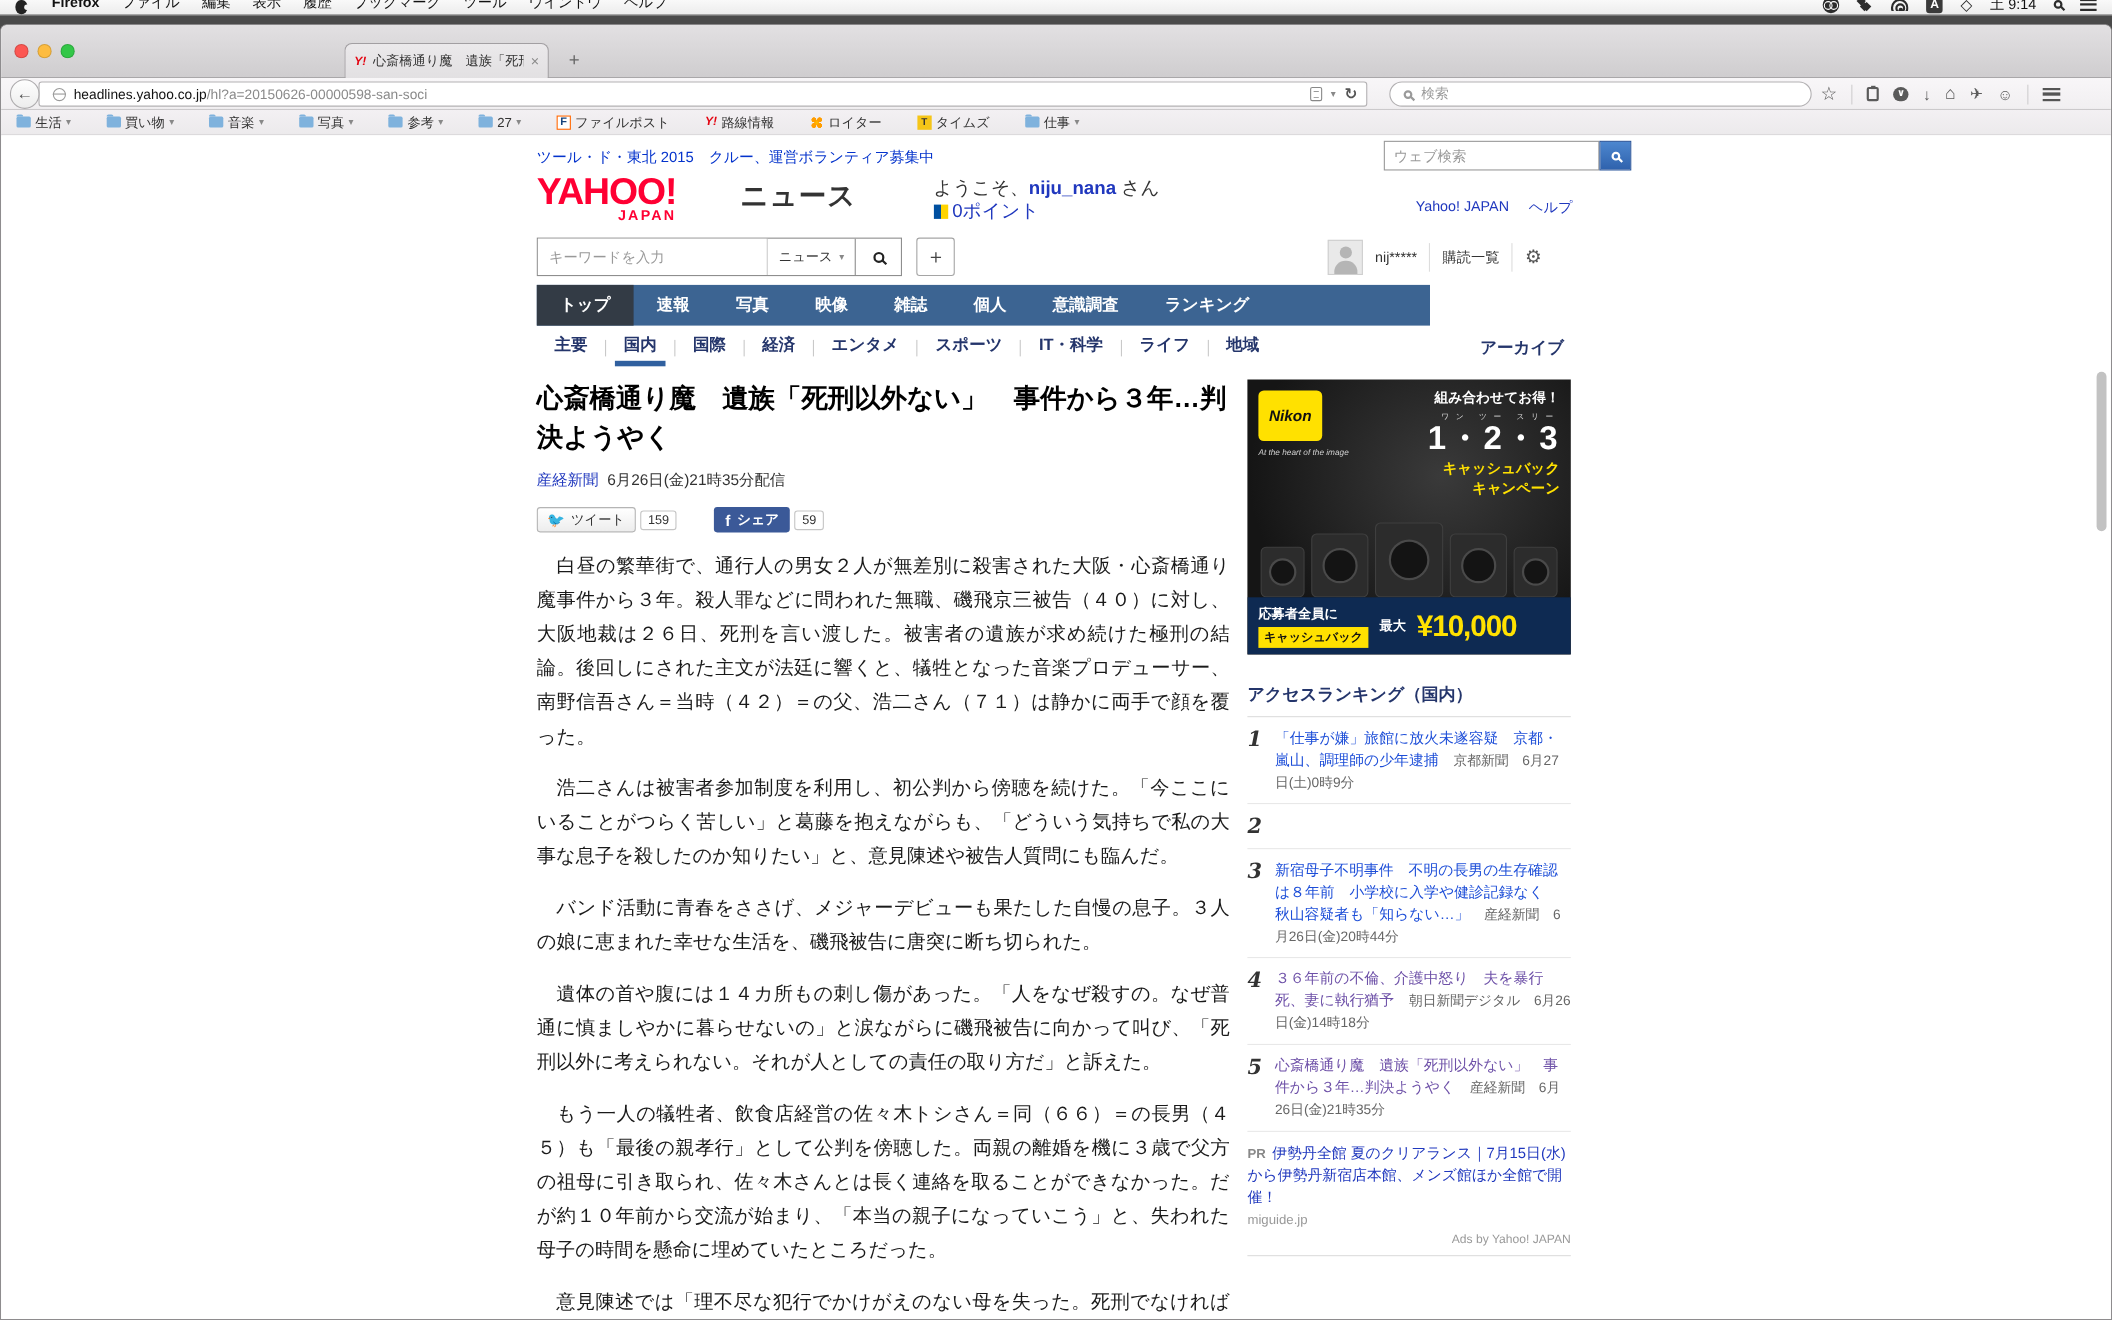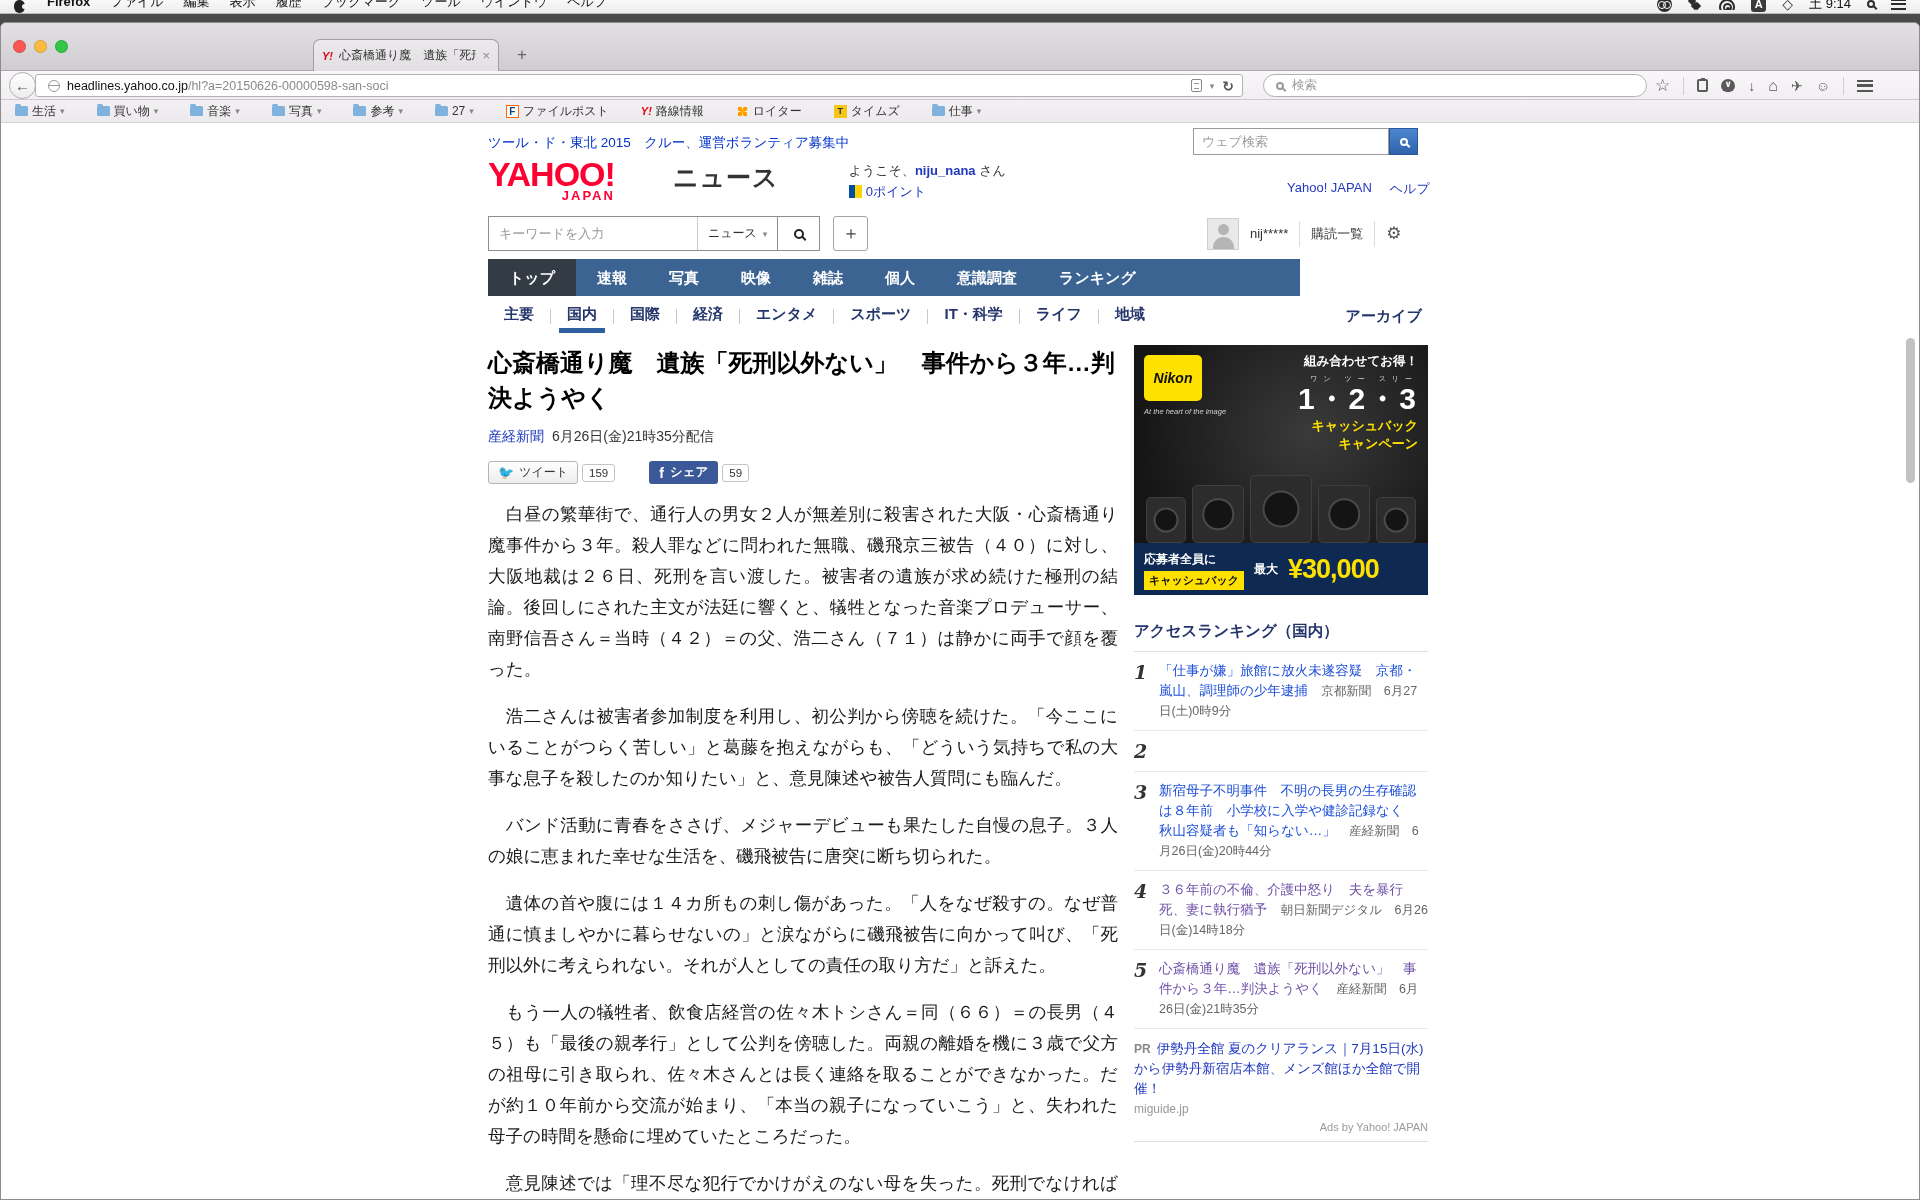--- a/index.html
+++ b/index.html
@@ -114,33 +114,33 @@
                radial-gradient(circle at 50% 50%,#ffb400 2px,transparent 2.5px); }
   .bm-tz { width:13px; height:13px; background:#f5c518; color:#333; font-weight:bold;
     font-size:9px; text-align:center; line-height:13px; }
 
   
   .viewport { position:absolute; left:0; top:100px; width:100%; height:1077px;
     background:#fff; overflow:hidden; }
   .visited .rk-link, .visited.rk-link { color:#6e51a8; }
 
   .promo { position:absolute; left:487px; top:11px; font-size:13.5px; color:#0433cc; }
-  .websearch { position:absolute; left:1192px; top:5px; display:flex; }
+  .websearch { position:absolute; left:1257px; top:5px; display:flex; }
   .websearch input { width:196px; height:27px; border:1px solid #9a9a9a; padding:0 8px;
     font-size:13px; font-family:inherit; color:#333; }
   .websearch input::placeholder { color:#999; }
   .ws-btn { width:29px; height:27px; background:linear-gradient(#4d87cf,#2f62ad);
     border:1px solid #2a569b; display:flex; align-items:center; justify-content:center; color:#fff; }
 
   .yj-header { position:absolute; left:487px; top:34px; display:flex; align-items:flex-start;gap:48px; }
   .yj-logo { color:#ff0033; font-weight:bold; letter-spacing:-1px; line-height:1;
     font-size:34px; position:relative; }
   .yj-logo .japan { display:block; text-align:right; font-size:13px; letter-spacing:2px; margin-top:-2px; }
   .yj-service { font-size:25px; font-weight:bold; color:#333; margin:4px 0 0 10px; letter-spacing:1px; }
-  .welcome { margin-left:22px; font-size:13px; color:#333; line-height:21px; margin-top:3px; }
+  .welcome { margin-left:22px; font-size:17px; color:#333; line-height:21px; margin-top:3px; }
   .welcome .uname { color:#2038be; font-weight:bold; }
   .tpoint { display:inline-block; width:13px; height:13px; vertical-align:-2px; margin-right:4px;
     background:linear-gradient(90deg,#0050a0 0 50%,#ffd400 50% 100%); }
   .points { color:#2038be; }
   .hdr-links { position:absolute; left:1286px; top:57px; font-size:13px; display:flex; gap:18px; }
   .hdr-links span { color:#2038be; }
 
   .searchrow { position:absolute; left:487px; top:93px; display:flex; align-items:center; }
   .kw-group { display:flex; align-items:stretch; border:1px solid #8e8e8e; height:35px; background:#fff; }
   .kw-group input { border:none; outline:none; width:208px; padding:0 10px; font-size:13px; font-family:inherit; }
@@ -489,21 +489,21 @@
           <span class="cam" style="width:62px;height:68px"></span>
           <span class="cam" style="width:52px;height:58px"></span>
           <span class="cam" style="width:40px;height:46px"></span>
         </div>
         <div class="ad-band">
           <span>
             <span class="ad-left1">応募者全員に</span><br>
             <span class="ad-left2">キャッシュバック</span>
           </span>
           <span class="ad-max">最大</span>
-          <span class="ad-amt">¥30,000</span>
+          <span class="ad-amt">¥10,000</span>
         </div>
       </div>
 
       <div class="rk-title">アクセスランキング（国内）</div>
 
       <div class="rk-item">
         <span class="rk-num">1</span>
         <span class="rk-body"><span class="rk-link">「仕事が嫌」旅館に放火未遂容疑　京都・嵐山、調理師の少年逮捕</span>　<span class="rk-meta"><span>京都新聞</span>　<span>6月27日(土)0時9分</span></span></span>
       </div>
       <div class="rk-item visited">

